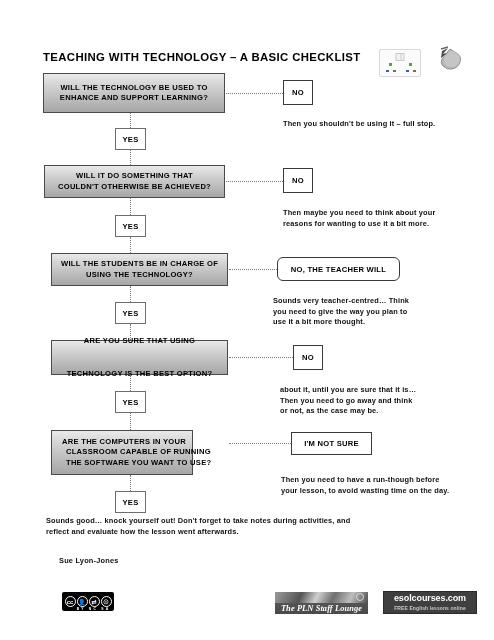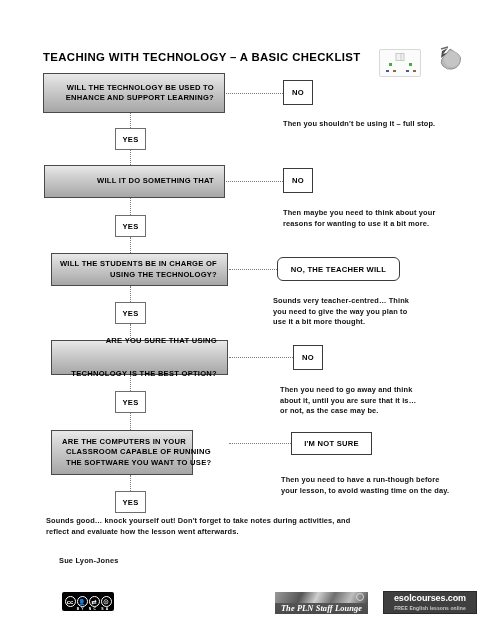--- a/index.html
+++ b/index.html
@@ -98,21 +98,21 @@
     font-size: 7.6px;
     font-weight: bold;
     letter-spacing: 0.25px;
     line-height: 10.5px;
     display: flex;
     flex-direction: column;
     justify-content: center;
     padding: 0 10px;
   }
   .qbox .line { white-space: nowrap; }
-  .qbox.center { align-items: flex-end; text-align: center; }
+  .qbox.center { align-items: center; text-align: center; }
   .qbox.left   { align-items: flex-start; text-align: left; }
 
   .ansbox {
     position: absolute;
     box-sizing: border-box;
     border: 1px solid #3a3a3a;
     background: #ffffff;
     color: #000;
     font-size: 7.6px;
     font-weight: bold;
@@ -322,20 +322,21 @@
   <div class="ansbox" style="left:283px; top:80px; width:30px; height:25px;">NO</div>
   <div class="note" style="left:283px; top:119px;">
     <div class="line">Then you shouldn't be using it – full stop.</div>
   </div>
   <div class="vconn" style="left:130px; top:113px; height:15px;"></div>
   <div class="yesbox" style="left:115px; top:128px; width:31px; height:22px;">YES</div>
   <div class="vconn" style="left:130px; top:150px; height:15px;"></div>
 
   <div class="qbox center" style="left:44px; top:165px; width:181px; height:33px;">
     <div class="line">WILL IT DO SOMETHING THAT</div>
+    <div class="line">COULDN'T OTHERWISE BE ACHIEVED?</div>
   </div>
   <div class="hconn" style="left:226px; top:181px; width:57px;"></div>
   <div class="ansbox" style="left:283px; top:168px; width:30px; height:25px;">NO</div>
   <div class="note" style="left:283px; top:208px;">
     <div class="line">Then maybe you need to think about your</div>
     <div class="line">reasons for wanting to use it a bit more.</div>
   </div>
   <div class="vconn" style="left:130px; top:198px; height:17px;"></div>
   <div class="yesbox" style="left:115px; top:215px; width:31px; height:22px;">YES</div>
   <div class="vconn" style="left:130px; top:237px; height:16px;"></div>
@@ -355,22 +356,22 @@
   <div class="yesbox" style="left:115px; top:302px; width:31px; height:22px;">YES</div>
   <div class="vconn" style="left:130px; top:324px; height:16px;"></div>
 
   <div class="qbox center" style="left:51px; top:340px; width:177px; height:35px;gap:22px;">
     <div class="line">ARE YOU SURE THAT USING</div>
     <div class="line">TECHNOLOGY IS THE BEST OPTION?</div>
   </div>
   <div class="hconn" style="left:229px; top:357px; width:64px;"></div>
   <div class="ansbox" style="left:293px; top:345px; width:30px; height:25px;">NO</div>
   <div class="note" style="left:280px; top:385px;">
+    <div class="line">about it, until you are sure that it is…</div>
     <div class="line">Then you need to go away and think</div>
-    <div class="line">about it, until you are sure that it is…</div>
     <div class="line">or not, as the case may be.</div>
   </div>
   <div class="vconn" style="left:130px; top:375px; height:16px;"></div>
   <div class="yesbox" style="left:115px; top:391px; width:31px; height:22px;">YES</div>
   <div class="vconn" style="left:130px; top:413px; height:17px;"></div>
 
   <div class="qbox left" style="left:51px; top:430px; width:142px; height:45px; padding-left:14px;">
     <div class="line" style="align-self:center;">ARE THE COMPUTERS IN YOUR</div>
     <div class="line">CLASSROOM CAPABLE OF RUNNING</div>
     <div class="line">THE SOFTWARE YOU WANT TO USE?</div>

